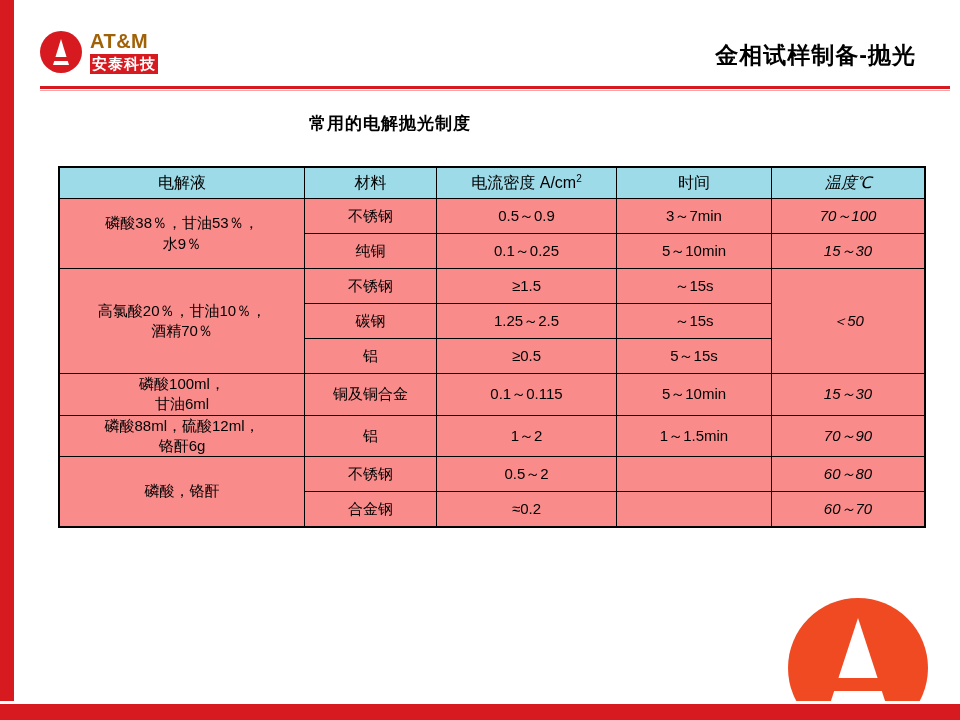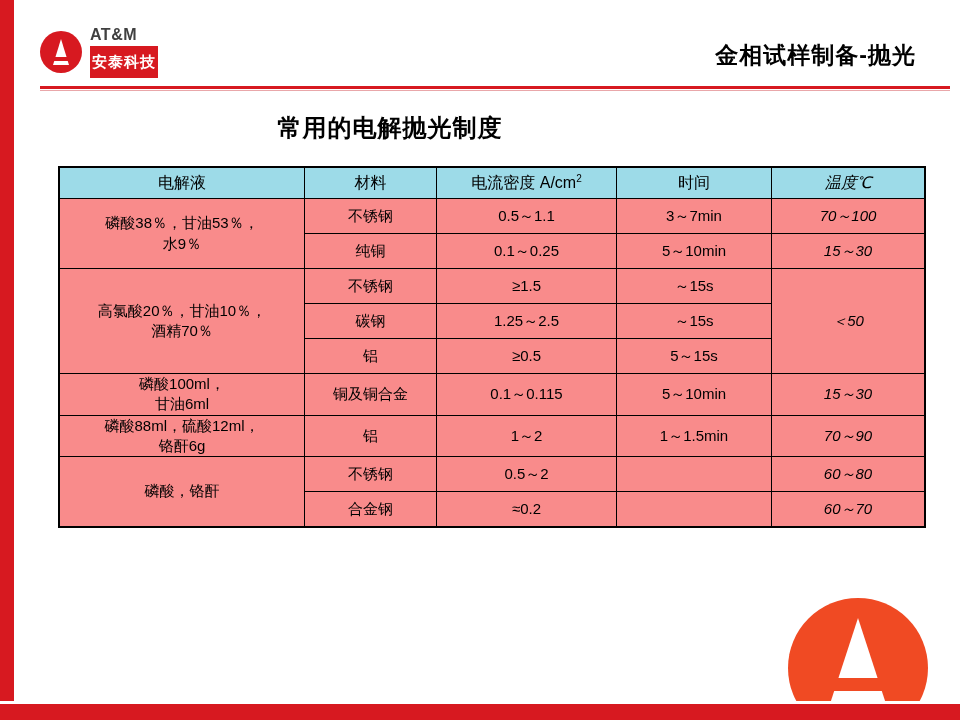--- a/index.html
+++ b/index.html
@@ -106,54 +106,54 @@
     width: 22px;
     height: 4px;
     background: #d71920;
     z-index: 2;
   }
   .logo-text {
     margin-left: 8px;
     line-height: 1.1;
   }
   .logo-en {
-    font-size: 16px;
+    font-size: 20px;
     font-weight: bold;
-    color: #404040;
+    color: #a16207;
     letter-spacing: 0.5px;
   }
   .logo-cn {
     font-size: 15px;
     font-weight: bold;
     color: #d71920;
     letter-spacing: 1px;
     background: #d71920;
     color: #ffffff;
-    padding: 8px 2px;
+    padding: 2px 2px;
     display: inline-block;
     margin-top: 2px;
   }
   .header-title {
     position: absolute;
     right: 44px;
     top: 40px;
     font-size: 23px;
     font-weight: bold;
     color: #000000;
     letter-spacing: 1px;
   }
 
   
   .subtitle {
     position: absolute;
     left: 0;
     top: 112px;
     width: 780px;
     text-align: center;
-    font-size: 24px;
+    font-size: 17px;
     font-weight: bold;
     color: #000000;
     letter-spacing: 1px;
   }
 
   
   .table-wrap {
     position: absolute;
     left: 58px;
     top: 166px;
@@ -263,21 +263,21 @@
         </tr>
       </thead>
       <tbody>
 
         <tr>
           <td class="col1 twoline" rowspan="2">
             <div>磷酸38％，甘油53％，</div>
             <div>水9％</div>
           </td>
           <td class="col2">不锈钢</td>
-          <td class="col3">0.5～1.1</td>
+          <td class="col3">0.5～0.9</td>
           <td class="col4">3～7min</td>
           <td class="col5">70～100</td>
         </tr>
 
         <tr>
           <td class="col2">纯铜</td>
           <td class="col3">0.1～0.25</td>
           <td class="col4">5～10min</td>
           <td class="col5">15～30</td>
         </tr>

